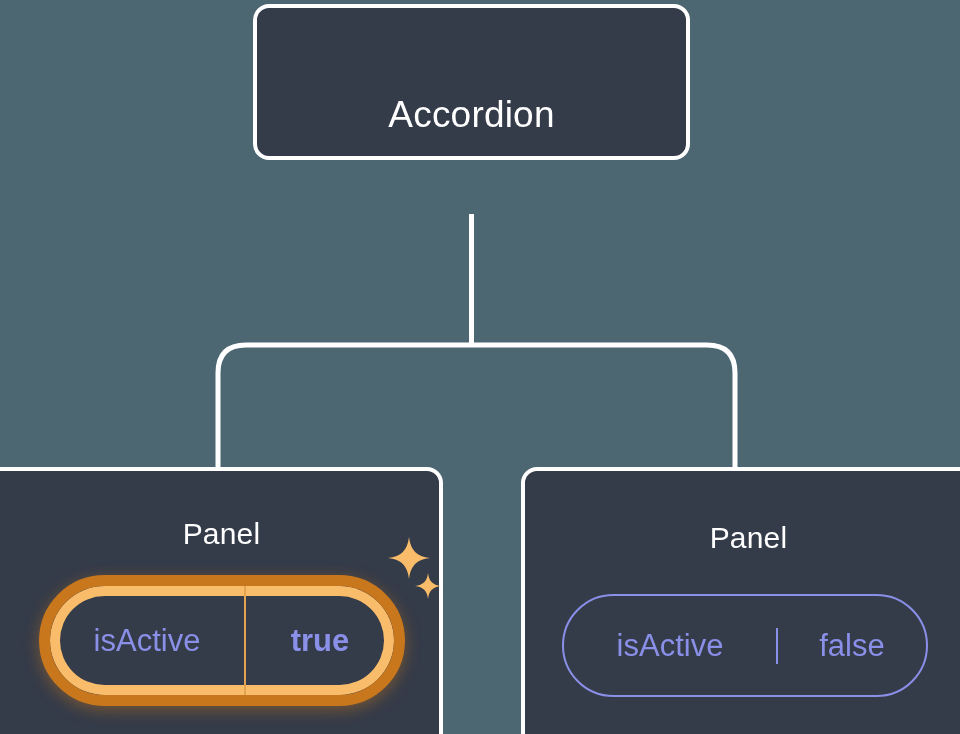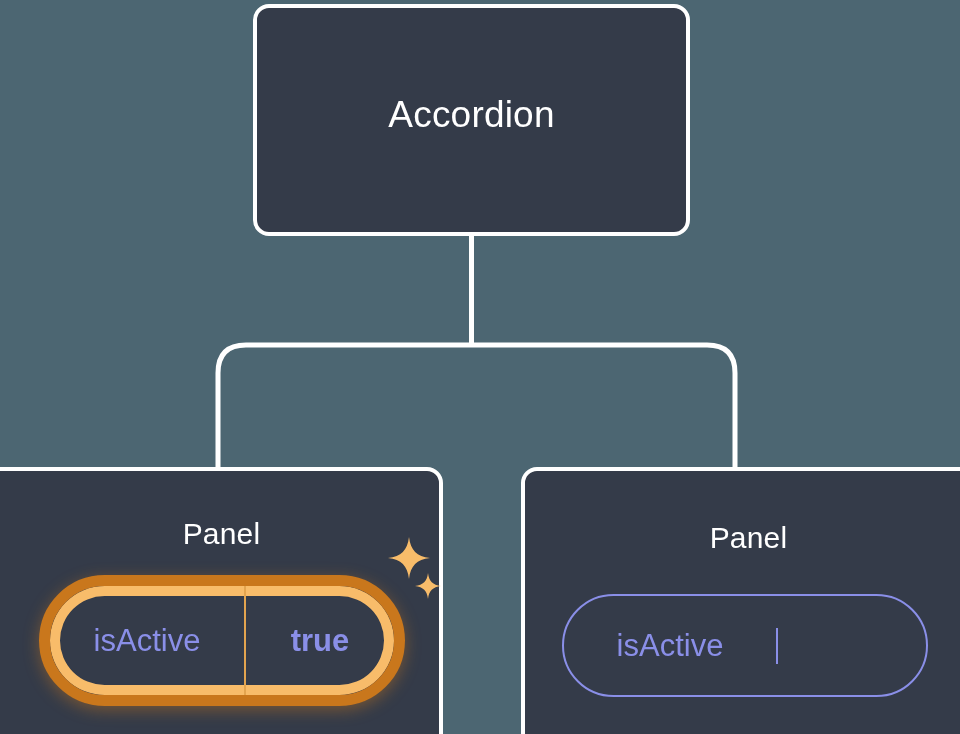--- a/index.html
+++ b/index.html
@@ -36,21 +36,21 @@
     box-sizing: border-box;
     background: #343b49;
     border: 4px solid #ffffff;
     border-radius: 16px;
   }
 
   .node-root {
     left: 253px;
     top: 4px;
     width: 437px;
-    height: 232px;
+    height: 156px;
     padding-left: 46px;
   }
 
   .node-panel-left {
     left: -16px;
     top: 467px;
     width: 459px;
     height: 283px;
   }
 
@@ -217,16 +217,17 @@
   </svg>
   <svg class="sparkle sparkle-small" viewBox="0 0 100 100" xmlns="http://www.w3.org/2000/svg">
     <path d="M50 0 C54 32 68 46 100 50 C68 54 54 68 50 100 C46 68 32 54 0 50 C32 46 46 32 50 0 Z" fill="#f8bc6a"></path>
   </svg>
 
   <div class="node node-panel-right">
     <div class="node-title">Panel</div>
 
     <div class="pill pill-default">
       <div class="pill-cell pill-cell-name">isActive</div>
+      <div class="pill-cell pill-cell-value">false</div>
     </div>
   </div>
 
 </div>
 
 </body></html>

